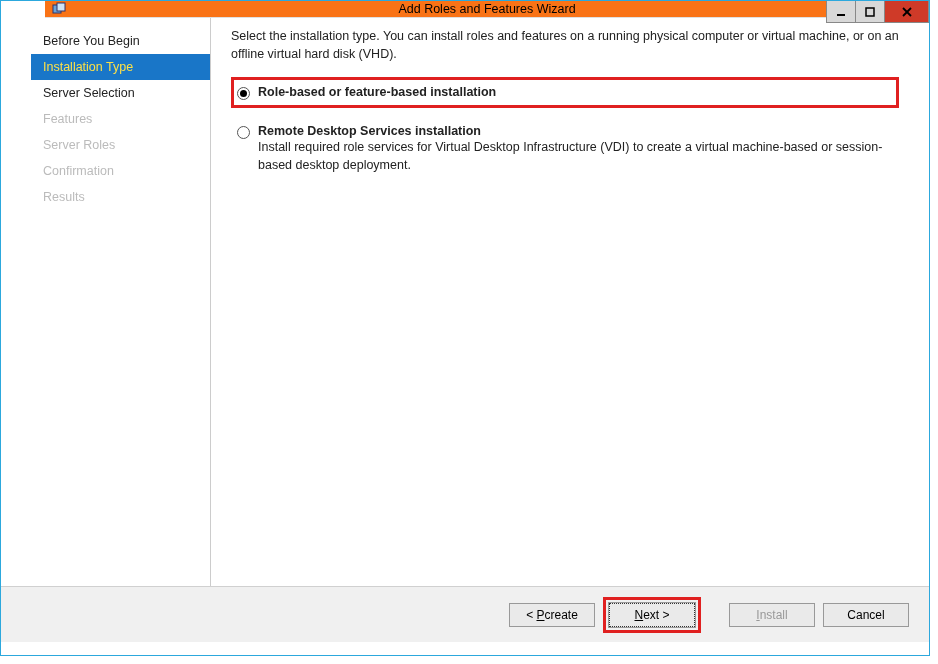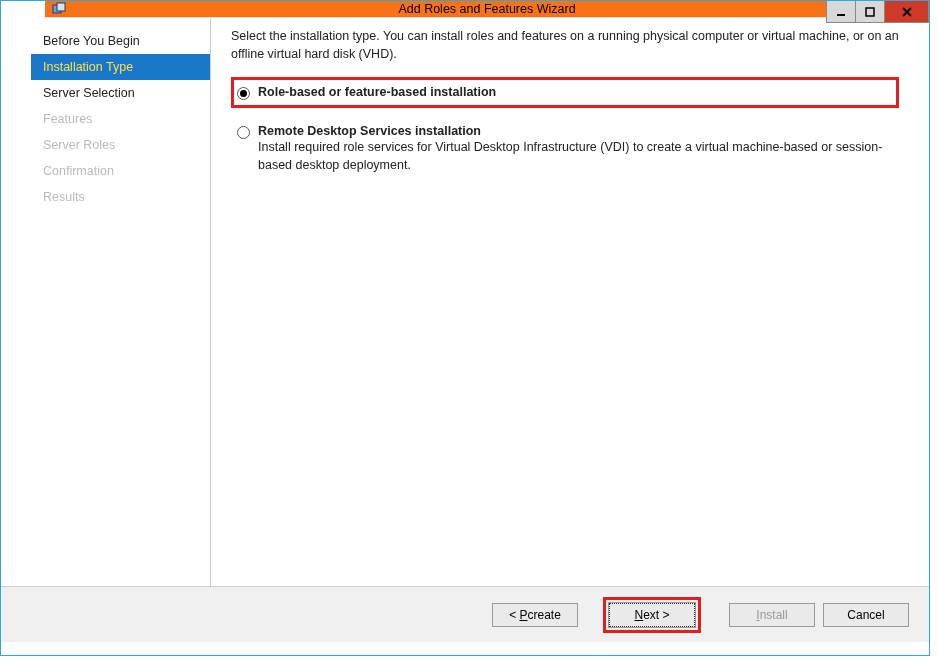--- a/index.html
+++ b/index.html
@@ -178,21 +178,20 @@
       font-family: inherit;
     }
     .footer-btn:disabled, .footer-btn.disabled {
       color: #999;
       cursor: default;
     }
     .next-wrap {
       border: 3px solid #e02020;
       padding: 3px;
       display: inline-block;
-      margin-left: 17px;
     }
     .next-wrap .footer-btn {
       border: 1px dotted #333;
       outline: 1px solid #999;
     }
     .mnemonic { text-decoration: underline; }
     .gap-right { margin-right: 20px; }
   </style>
 </head>
 <body>

